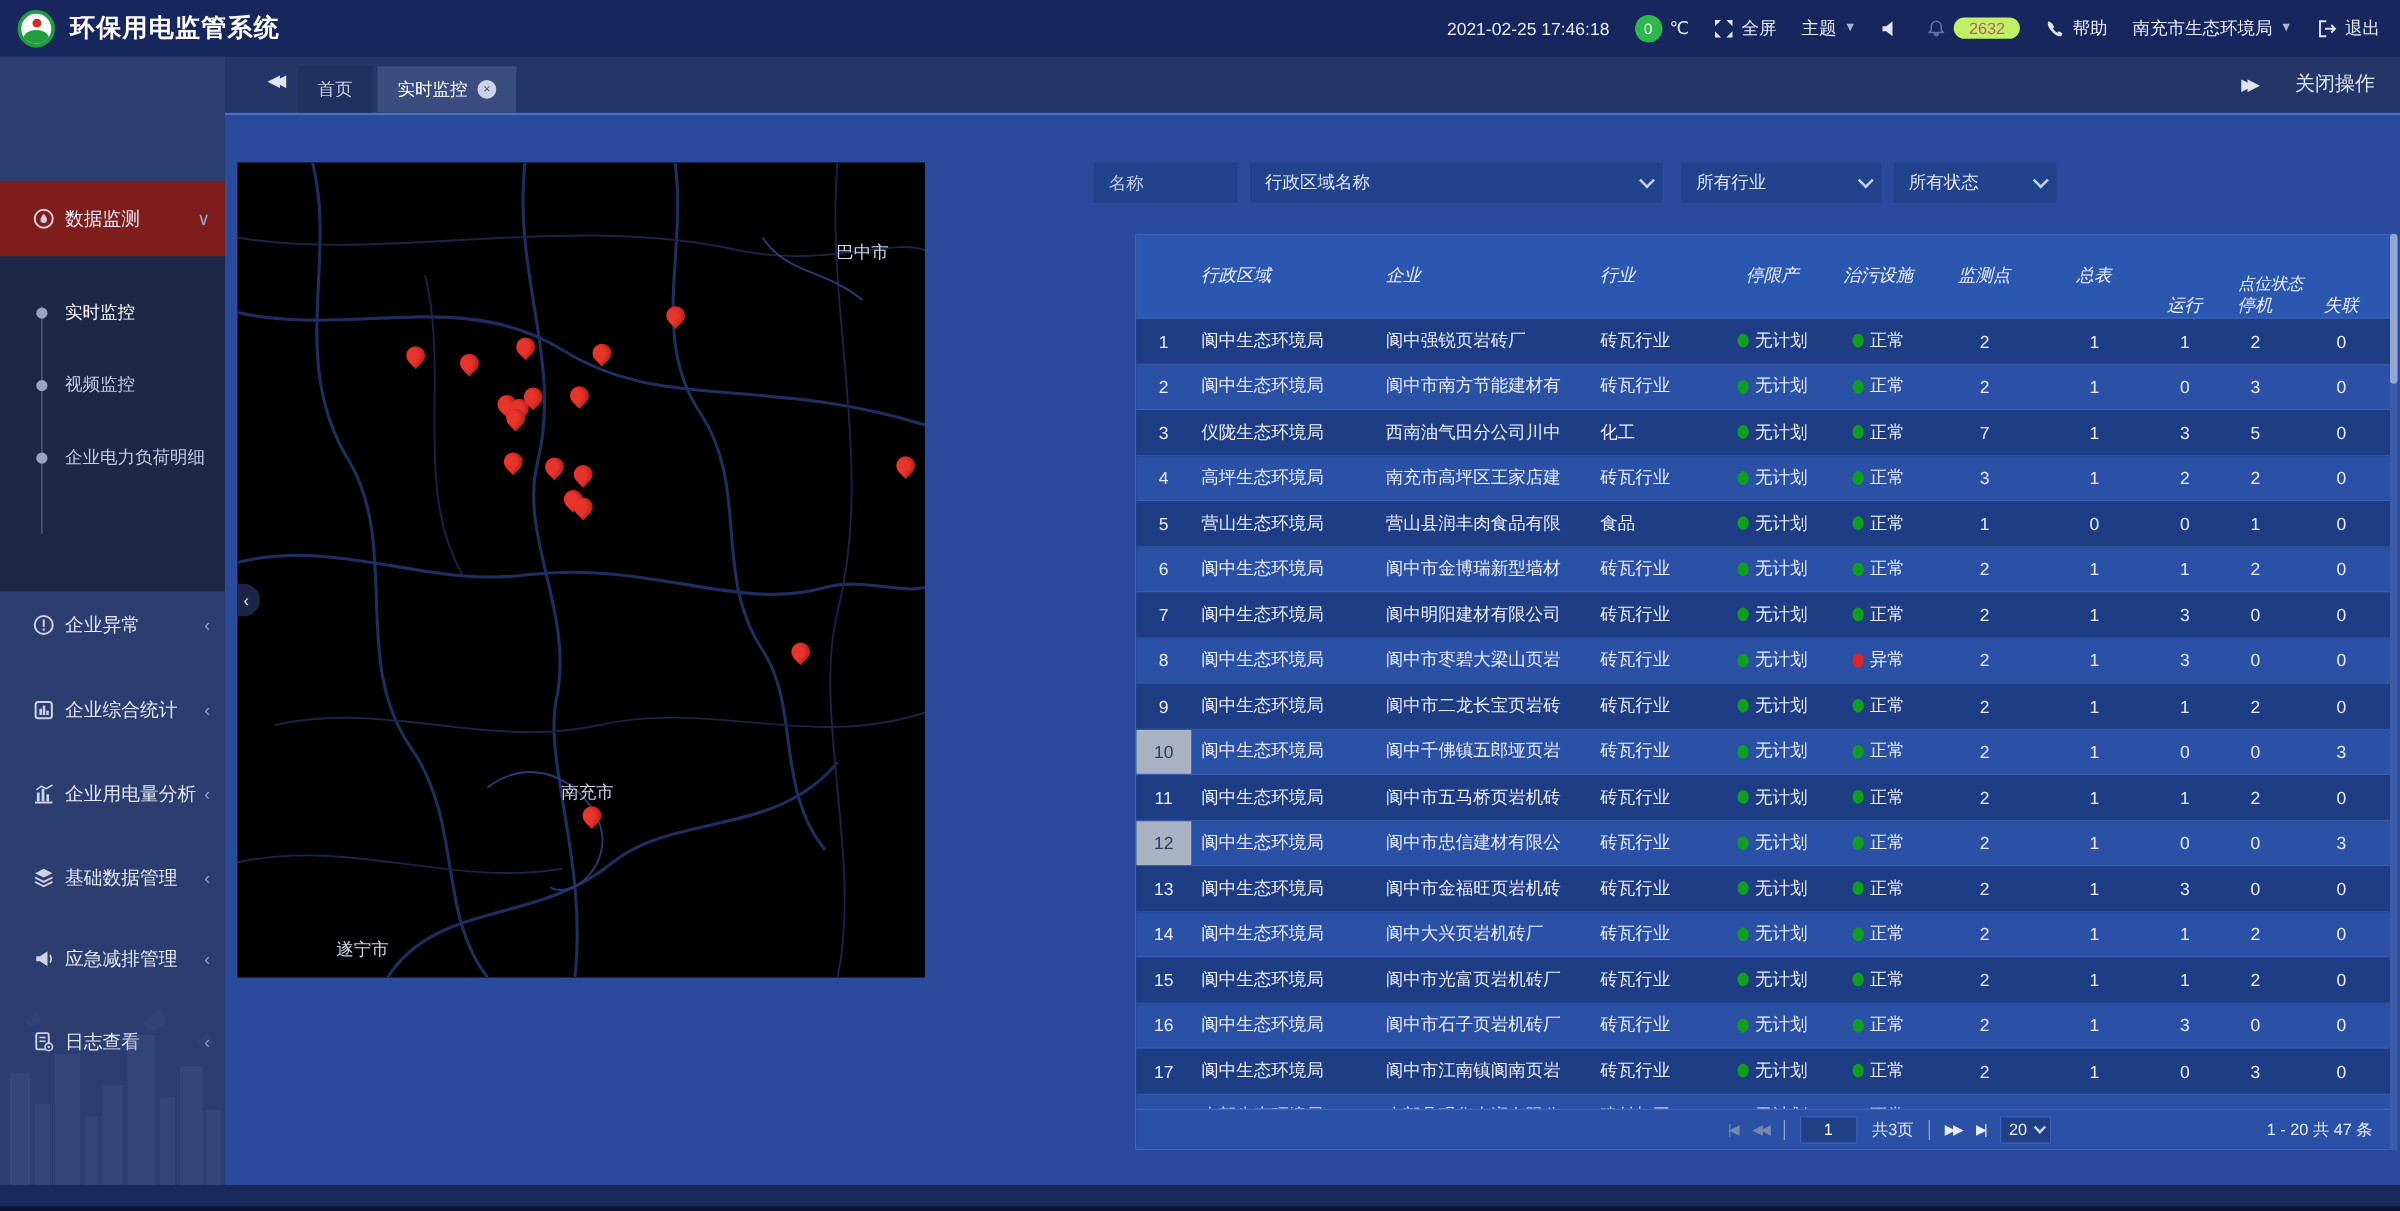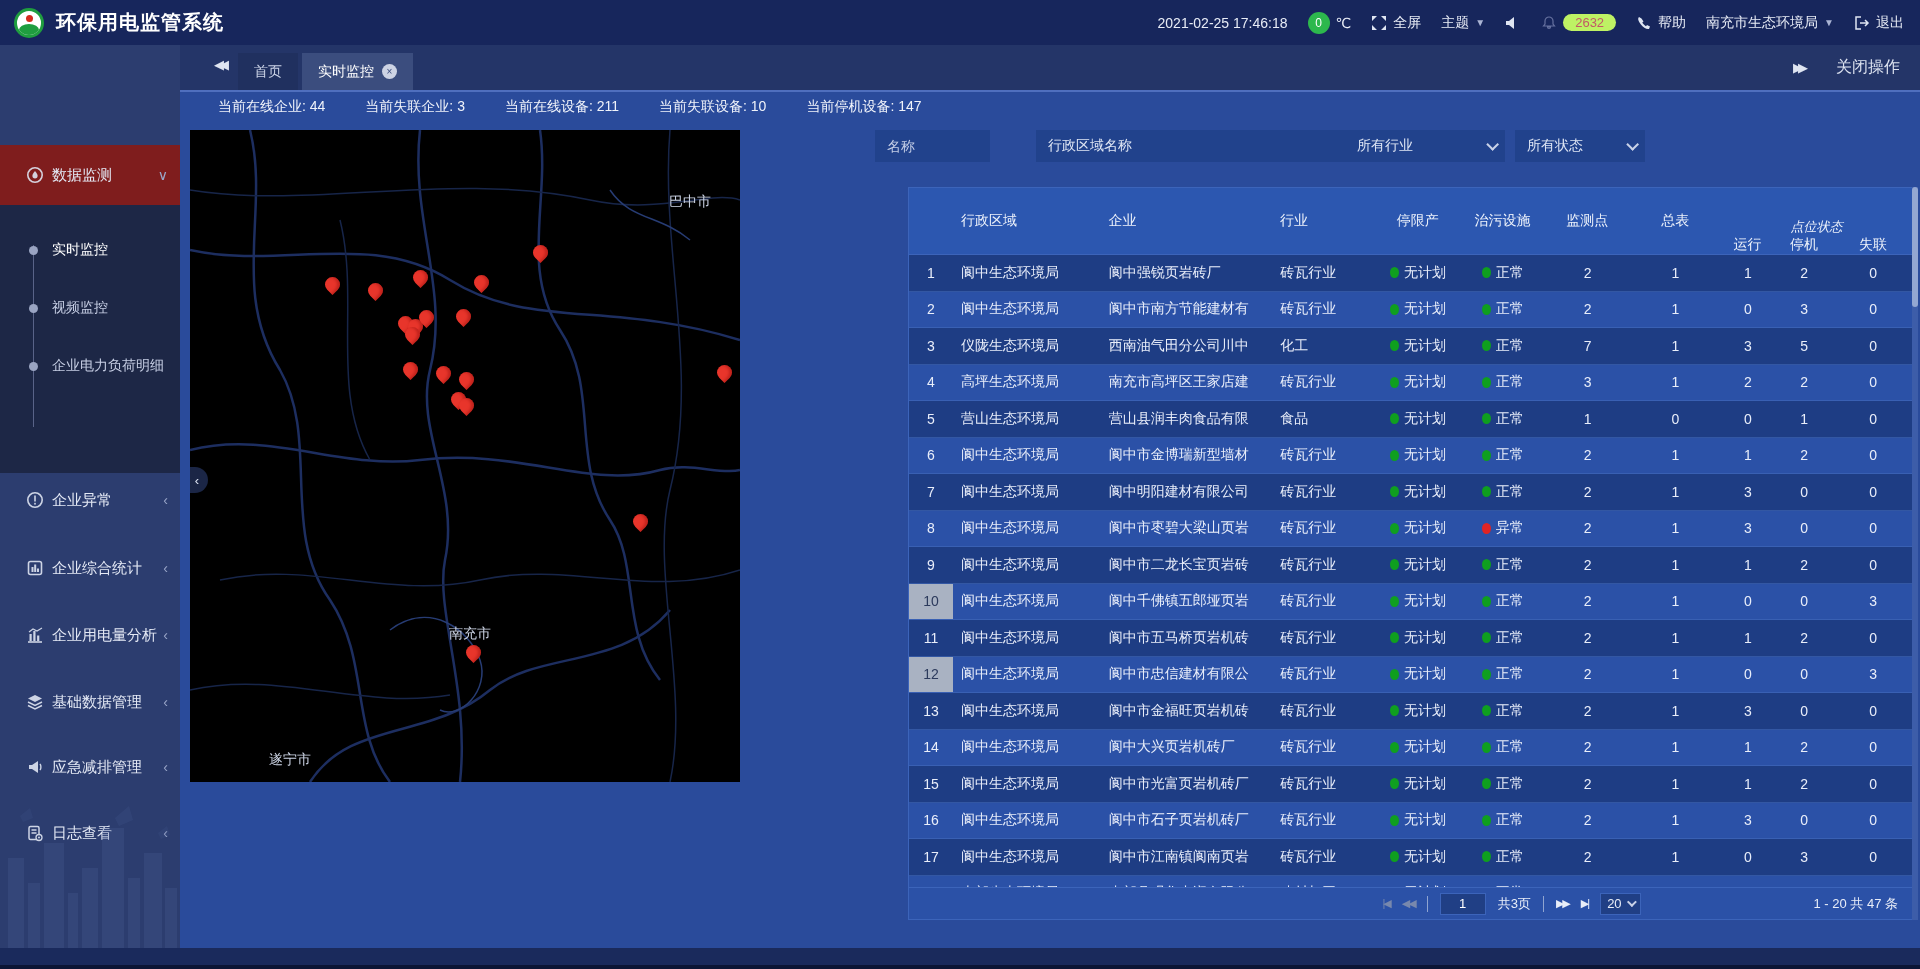--- a/index.html
+++ b/index.html
@@ -60,28 +60,28 @@
   .pin { position:absolute; width:15px; height:15px; background:#e8352b; border-radius:50% 50% 50% 0; transform:rotate(-45deg); box-shadow:inset -2px -2px 3px rgba(120,0,0,.35); }
   .map-handle { position:absolute; left:-4px; top:337px; width:22px; height:26px; background:#1b2646; border-radius:0 13px 13px 0; color:#dfe5f2; font-size:13px; display:flex; align-items:center; justify-content:center; cursor:pointer; z-index:5; }
 
   
   .filters { position:absolute; left:695px; top:38px; height:32px; }
   .fbox { position:absolute; top:0; height:32px; background:#21428c; color:#dfe6f4; font-size:14px; display:flex; align-items:center; padding:0 12px; cursor:pointer; }
   .fbox .chev { position:absolute; right:10px; width:9px; height:9px; border-right:2px solid #c9d2e8; border-bottom:2px solid #c9d2e8; transform:rotate(45deg) translateY(-3px); }
   .fbox input { background:transparent; border:none; outline:none; color:#dfe6f4; font-size:14px; width:100%; }
   .fbox input::placeholder { color:#c3cde6; }
   .f-name { left:0; width:115px; }
-  .f-region { left:125px; width:330px;margin-left:36px; }
+  .f-region { left:125px; width:330px; }
   .f-industry { left:470px; width:160px; }
   .f-status { left:640px; width:130px; }
 
   
   .tpanel { position:absolute; left:728px; top:95px; width:1007px; height:733px; border:1px solid #3c64ba; background:#1e3d84; }
   .thead { display:flex; height:67px; background:#2c57b0; font-size:14px; color:#edf2fb; border-bottom:1px solid #3c64ba; }
-  .th { display:flex; align-items:center; justify-content:center; }
+  .th { display:flex; align-items:center; justify-content:center;font-style:italic; }
   .th.left { justify-content:flex-start; padding-left:8px; }
   .pgroup { display:flex; flex-direction:column;margin-top:30px; }
   .pgroup .ptitle { height:32px; display:flex; align-items:center; justify-content:center; font-style:italic; font-size:13px; }
   .pgroup .psubs { display:flex; flex:1; }
   .psubs .th { height:100%; }
   .tbody { height:633px; overflow:hidden; }
   .trow { display:flex; height:36.5px; font-size:14px; color:#e9eefa; border-bottom:1px solid rgba(70,110,190,.55); }
   .trow.odd  { background:#1e3d84; }
   .trow.even { background:#2b51a7; }
   .td { display:flex; align-items:center; justify-content:center; overflow:hidden; white-space:nowrap; }
@@ -288,27 +288,20 @@
         <span class="tab-close">×</span>
       </div>
     </div>
   <div class="tab-right">
     <div class="tab-ff">▶▶</div>
     <div class="close-ops">关闭操作</div>
   </div>
 </div>
 
 <div class="content">
-  <div class="statsbar" id="statsbar">
-      <div class="stat">当前在线企业: 44</div>
-      <div class="stat">当前失联企业: 3</div>
-      <div class="stat">当前在线设备: 211</div>
-      <div class="stat">当前失联设备: 10</div>
-      <div class="stat">当前停机设备: 147</div>
-    </div>
 
   <div class="map">
     <svg class="roads" width="550" height="652" viewBox="0 0 550 652">
       <g fill="none" stroke="#1d2e60" stroke-width="2.5">
         <path d="M60 0 C80 80 40 160 90 240 C130 310 90 400 140 470 C180 530 160 600 200 652"></path>
         <path d="M0 120 C90 140 180 100 260 150 C340 200 420 170 550 210"></path>
         <path d="M230 0 C220 90 260 160 240 240 C225 300 270 360 255 430 C245 480 280 560 270 652"></path>
         <path d="M0 320 C80 300 150 340 230 330 C330 318 400 360 470 340 C500 332 530 345 550 340"></path>
         <path d="M350 0 C360 70 330 140 370 200 C410 260 380 330 420 390 C450 435 430 500 470 550"></path>
         <path d="M120 652 C160 590 240 610 300 560 C350 520 430 540 480 480"></path>

